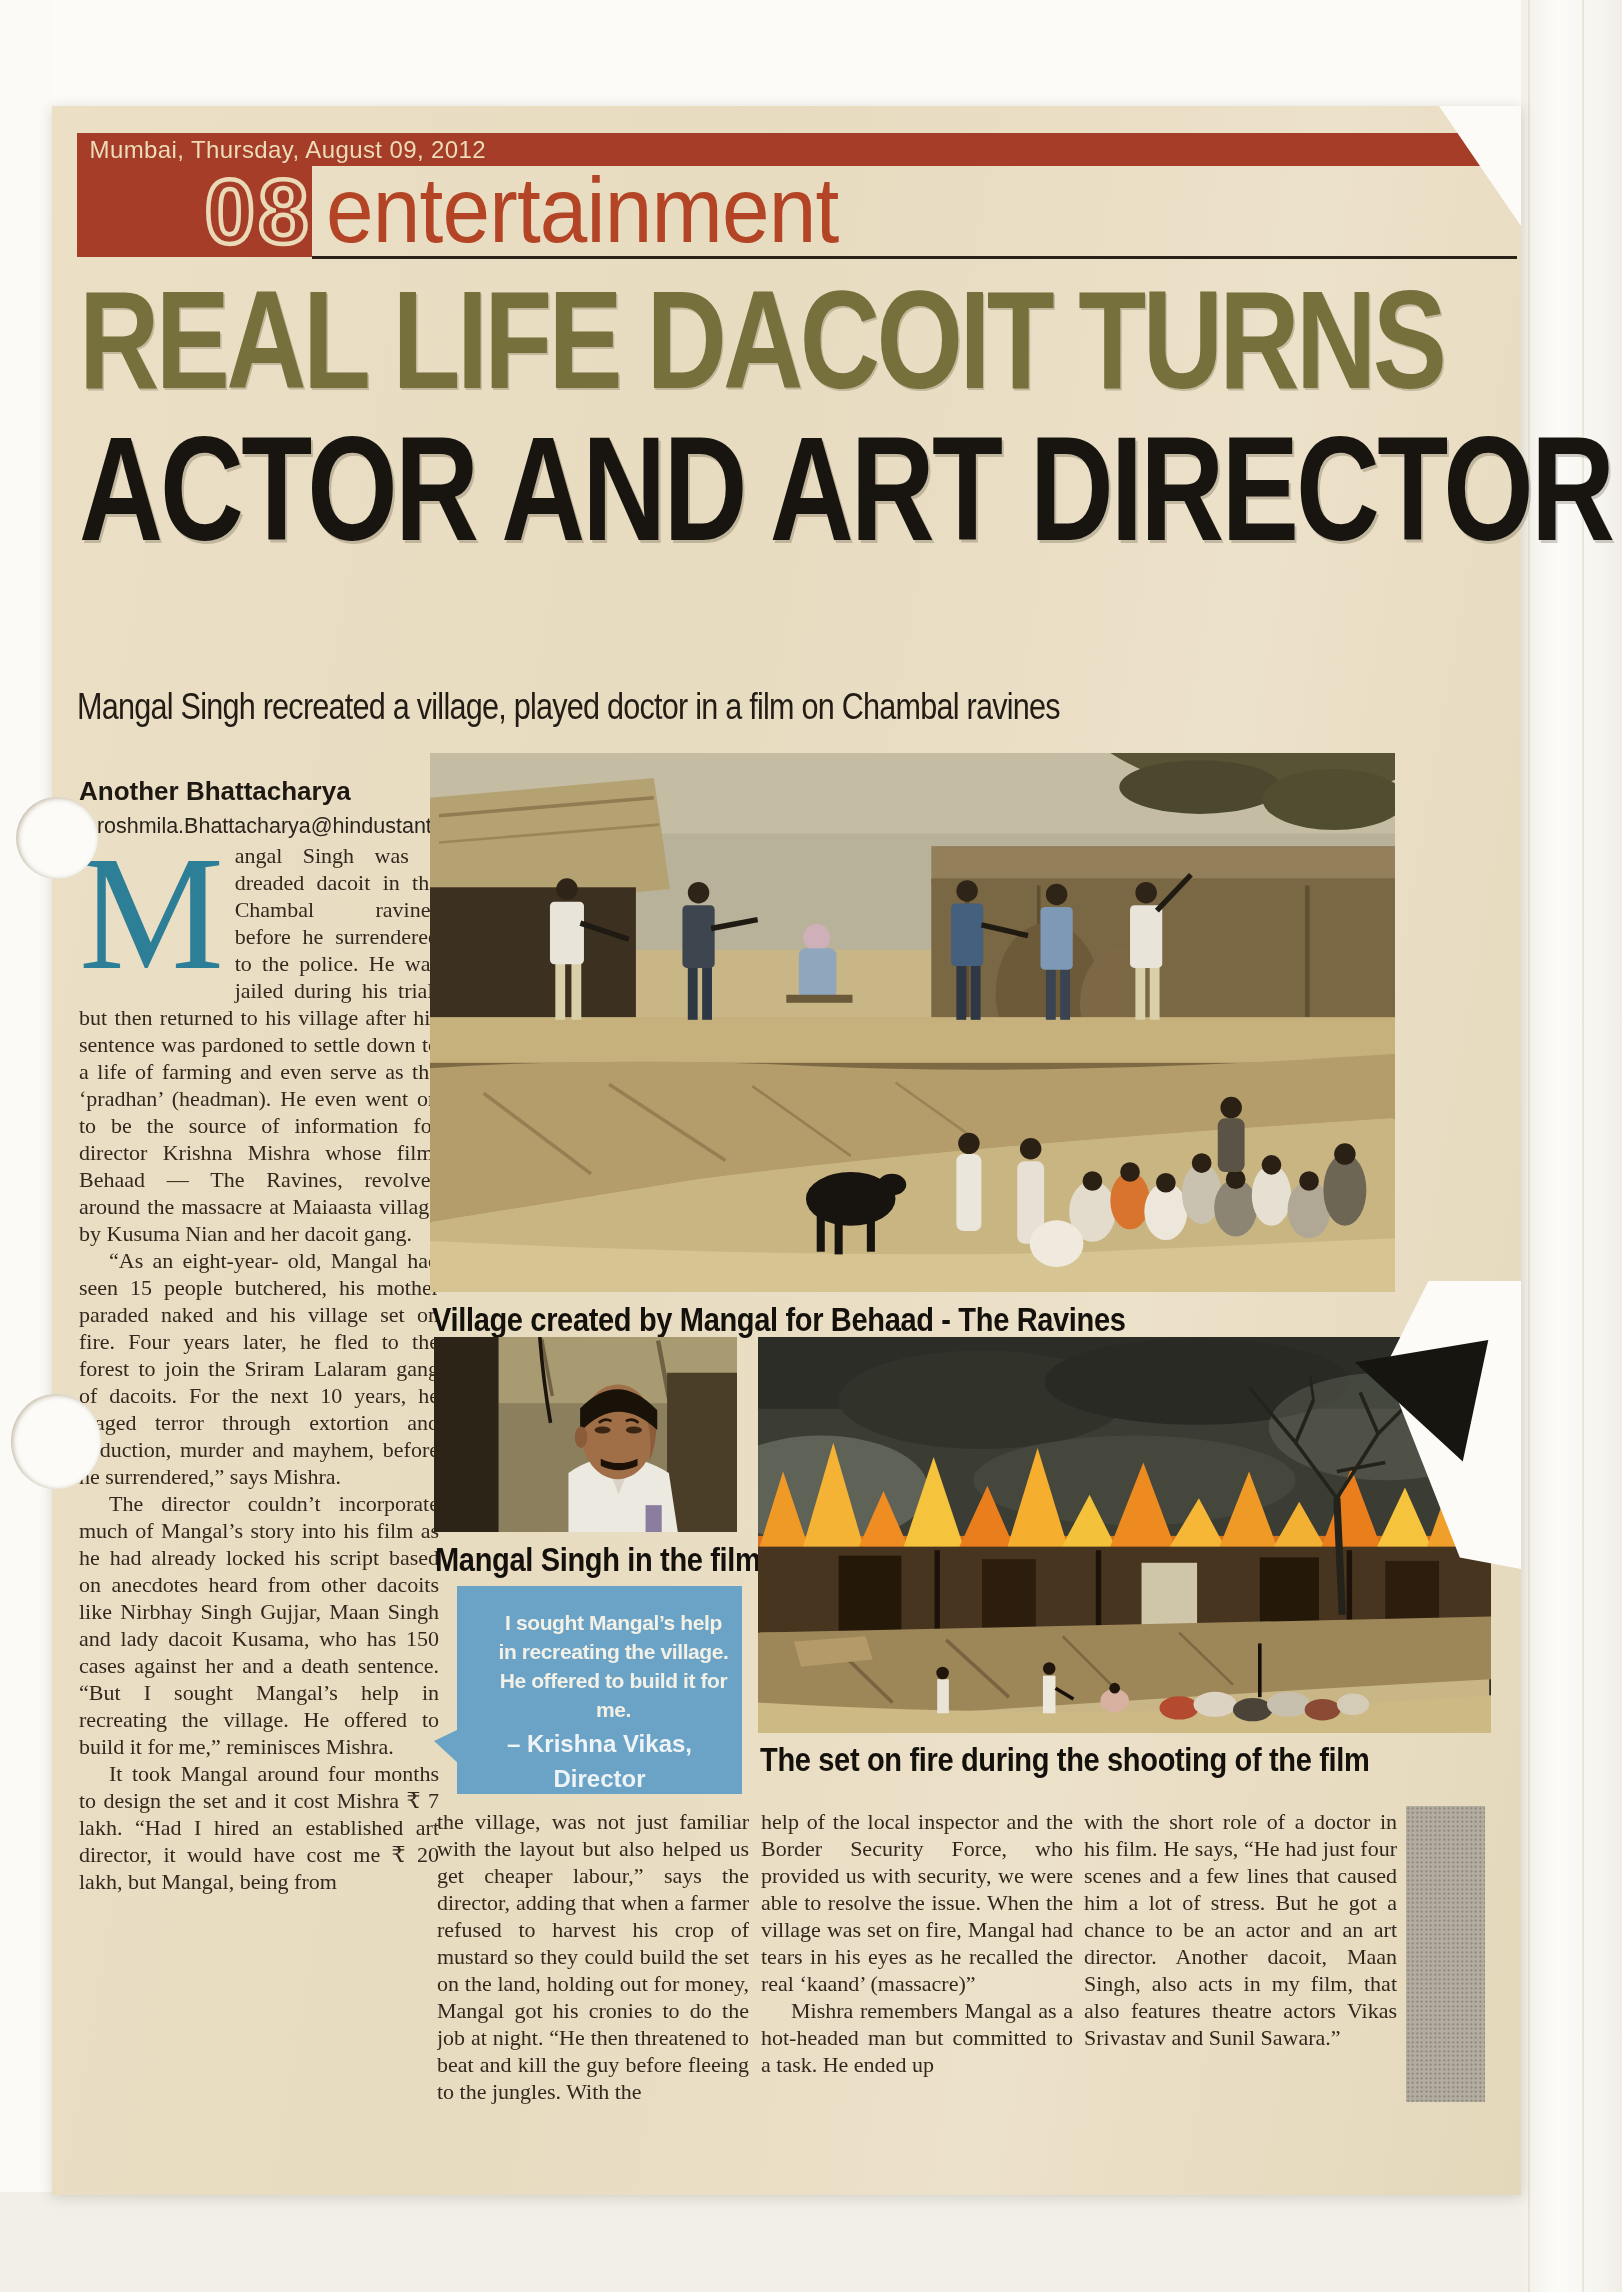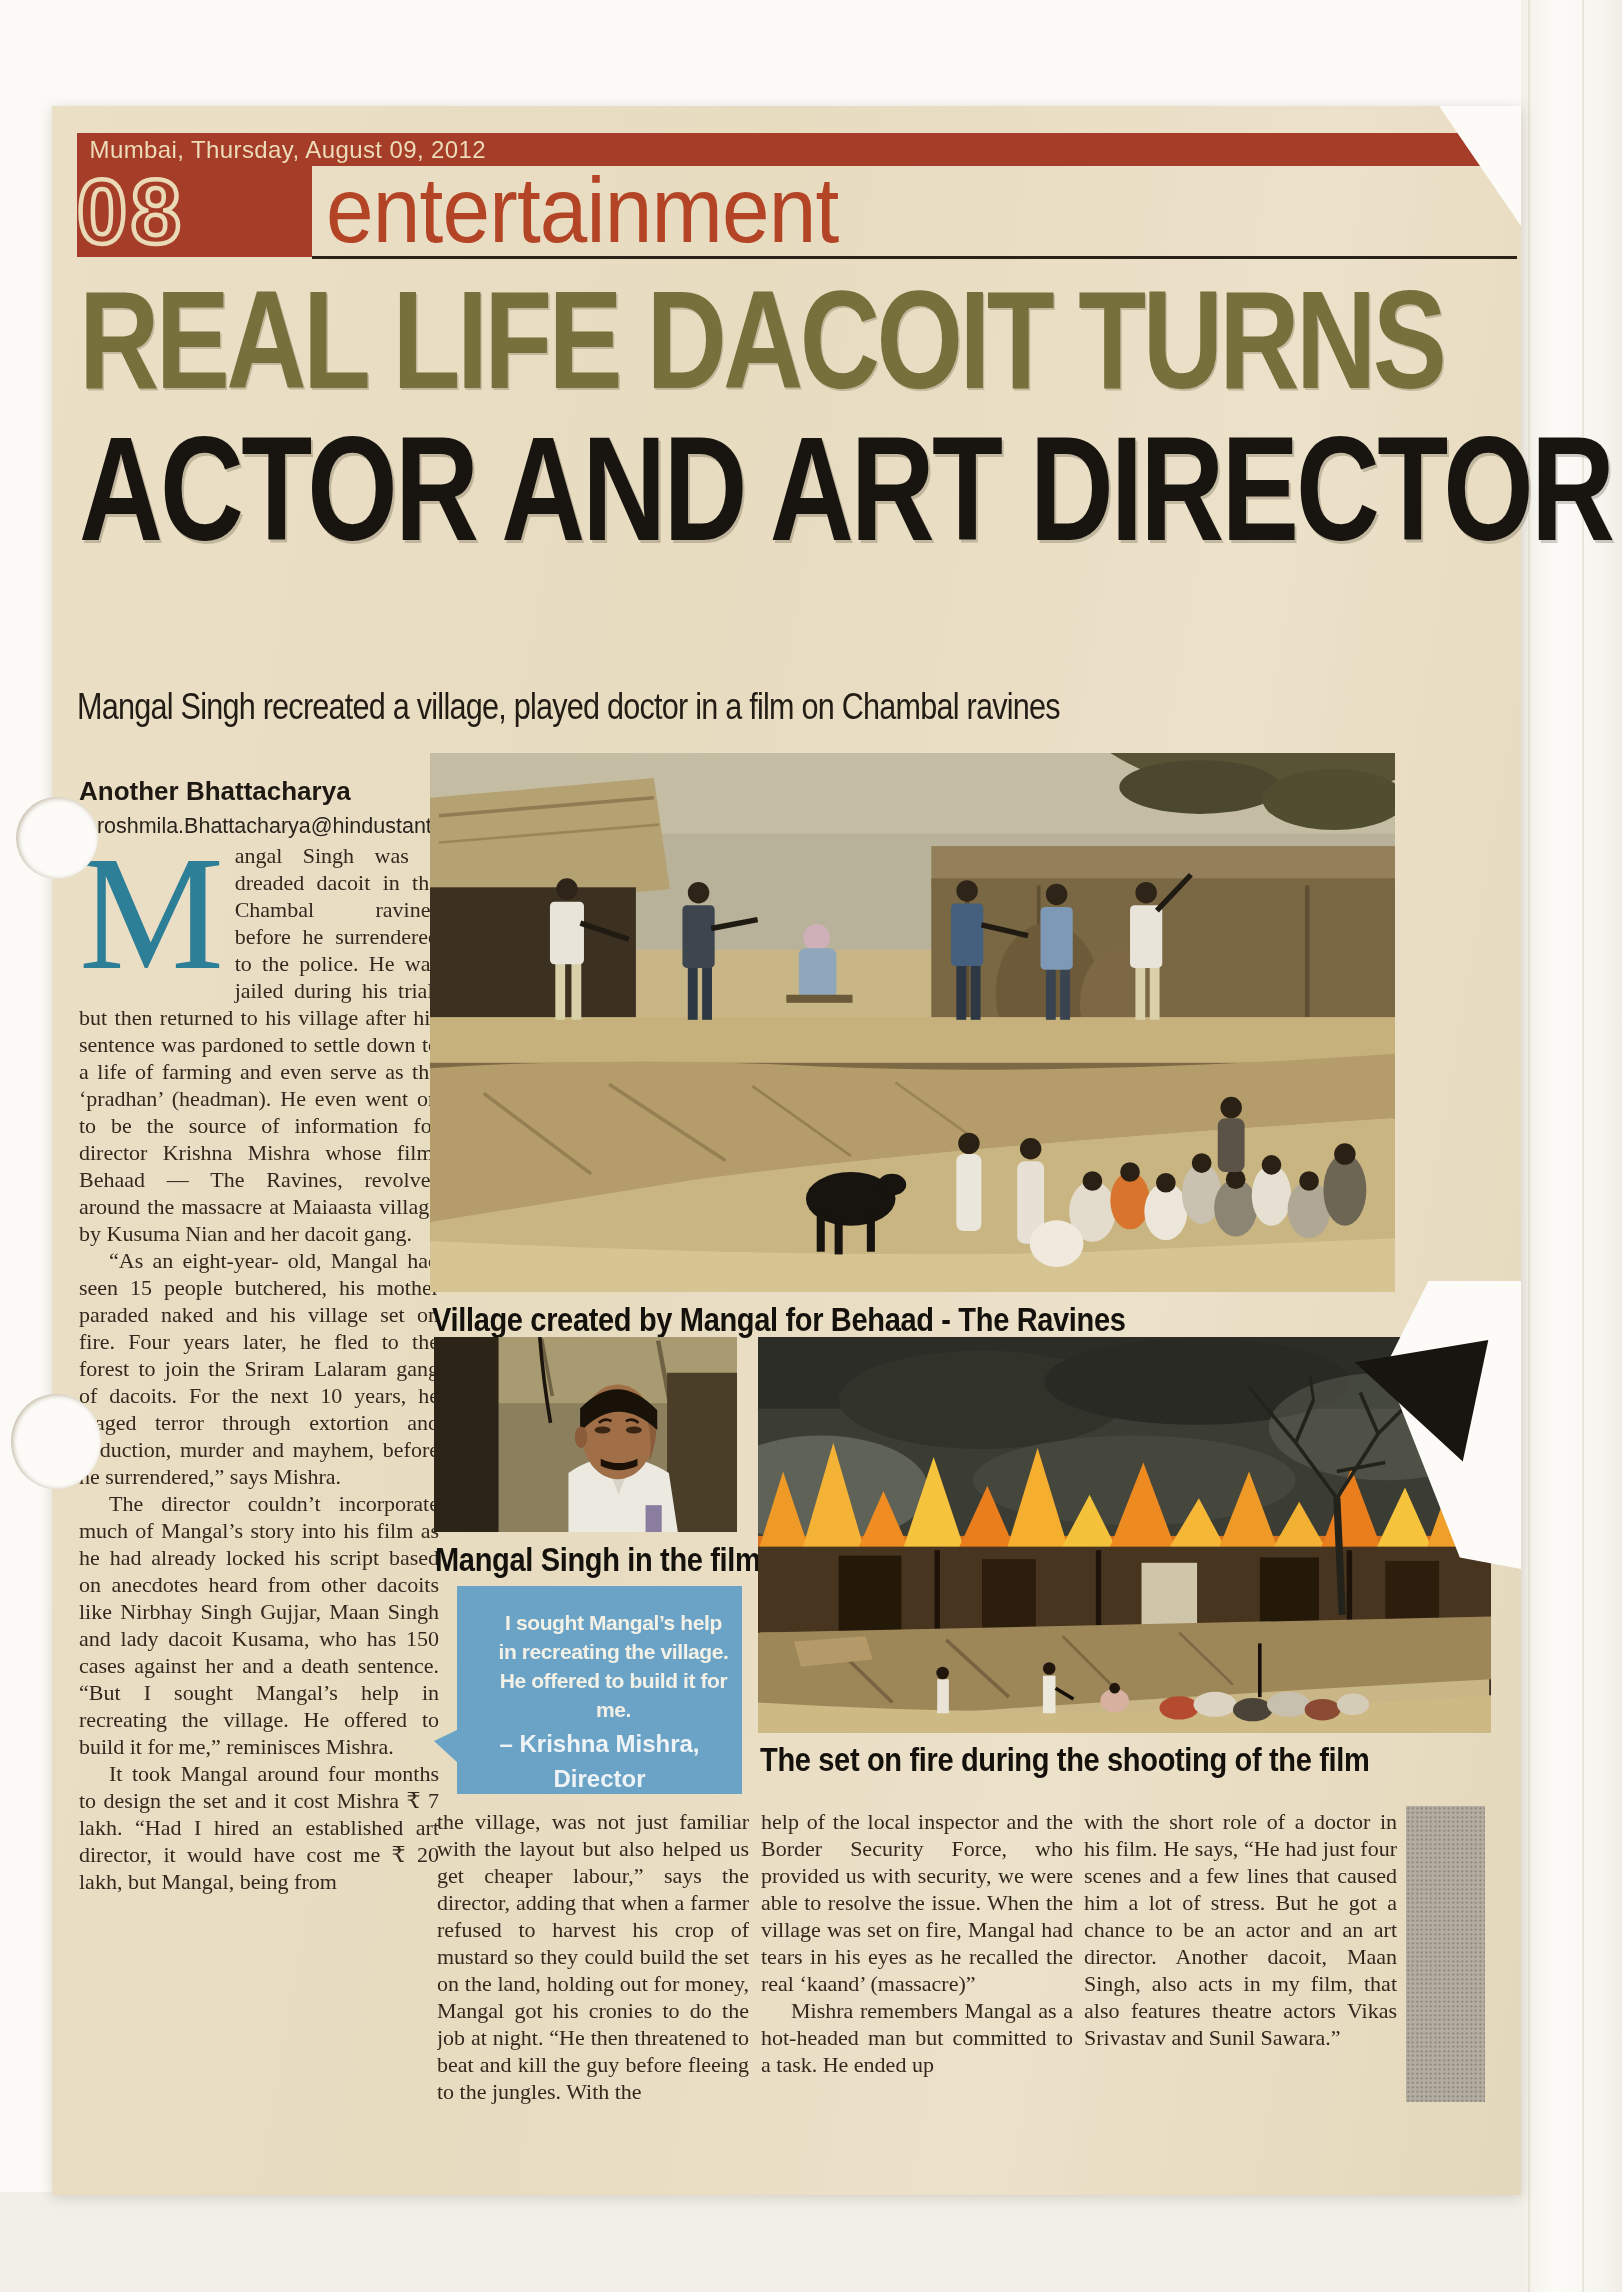--- a/index.html
+++ b/index.html
@@ -25,21 +25,21 @@
         clip-path:polygon(2% 18%,96% 0,78% 98%);}
   
   .hole{position:absolute;background:#fcfbf8;border-radius:50%;box-shadow:inset 1.8px 0.9px 5.4px rgba(120,100,60,.45);}
   .hole1{left:-36px;top:691px;width:82px;height:82px;}
   .hole2{left:-41px;top:1288px;width:90px;height:95px;}
 
   .redbar{position:absolute;left:25px;top:27px;width:1417px;height:33px;background:#a63d28;
         color:#ecdcba;font-size:24px;line-height:33px;padding-left:12.5px;box-sizing:border-box;
         letter-spacing:0.4px;}
   .block08{position:absolute;left:25px;top:60px;width:235px;height:91px;background:#a63d28;
-        text-align:left;}
+        text-align:right;}
   .block08 span{font-weight:700;font-size:90px;line-height:93px;color:rgba(0,0,0,0);
         -webkit-text-stroke:4.5px #e9d9b6;letter-spacing:3.6px;}
   .section-word{position:absolute;left:274px;top:56px;color:#b34425;font-size:93px;line-height:97px;
         font-weight:400;letter-spacing:-0.9px;}
   .rule{position:absolute;left:260px;top:150px;width:1205px;height:2.7px;background:#2a2118;}
 
   .cond{display:inline-block;transform-origin:0 50%;white-space:nowrap;}
   .hl1{position:absolute;left:27px;top:167px;color:#76713c;font-weight:700;font-size:139px;
         line-height:134px;letter-spacing:-4.5px;text-shadow:1.8px 1.8px 0 rgba(80,70,40,.25);}
   .hl1 .cond{transform:scaleX(.80);}
@@ -257,21 +257,21 @@
         <ellipse cx="164" cy="112" rx="7" ry="12" fill="#8a5c3a"></ellipse>
       </svg>
     </div>
     <div class="caption cap2">
       <span class="cond">Mangal Singh in the film</span>
     </div>
 
     <div class="quotebox">
       <div class="qtail"></div>
       <div class="qtext">I sought Mangal’s help in recreating the village. He offered to build it for me.</div>
-      <div class="qattr">– Krishna Mishra,</div>
+      <div class="qattr">– Krishna Vikas,</div>
       <div class="qattr">Director</div>
     </div>
 
     <div class="photo photo3">
       <svg width="733" height="396" viewBox="0 0 818 442" preserveAspectRatio="none">
         <rect width="818" height="260" fill="#3b3d34"></rect>
         <rect width="818" height="80" fill="#2b2d26"></rect>
         <ellipse cx="250" cy="70" rx="160" ry="55" fill="#31332b"></ellipse>
         <ellipse cx="490" cy="50" rx="170" ry="48" fill="#282a23"></ellipse>
         <ellipse cx="70" cy="170" rx="120" ry="60" fill="#7e8273" opacity=".55"></ellipse>

